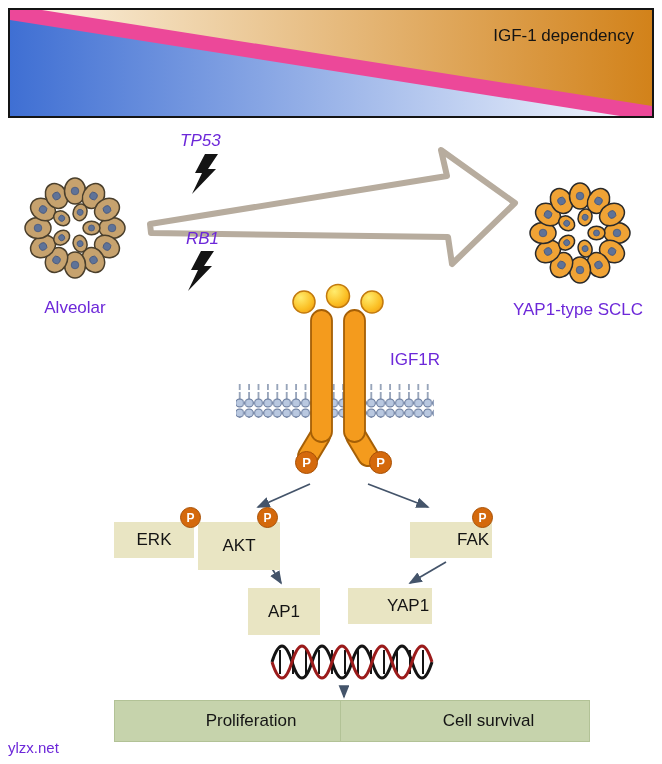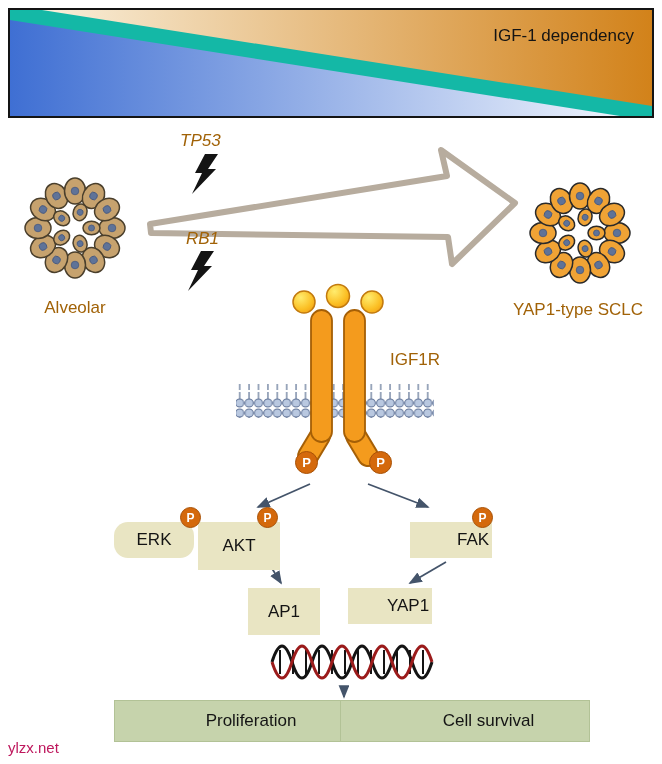--- a/index.html
+++ b/index.html
@@ -2,52 +2,52 @@
 <html><head>
 <meta charset="utf-8">
 <style>
   * { margin:0; padding:0; box-sizing:border-box; }
   html,body { background:#ffffff; }
   body { font-family:"Liberation Sans", sans-serif; color:#111; }
   .stage { position:relative; width:662px; height:764px; background:#fff; overflow:hidden; }
 
   
   .banner { position:absolute; left:8px; top:8px; width:646px; height:110px;
-            border:2px solid #141414; background:#14b8a6; }
+            border:2px solid #141414; background:#ec4899; }
   .banner svg { position:absolute; left:0; top:0; }
   .banner-label { position:absolute; font-size:17px; color:#141414; }
   .banner-igf { right:18px; top:16px; }
   .banner-egf { left:12px; bottom:16px; }
 
   .art { position:absolute; left:0; top:0; }
 
   
   .cb { fill:var(--cell-fill,#c6a26e); stroke:var(--cell-stroke,#4a3f2c); stroke-width:1.5; }
   .cn { fill:#5f7398; stroke:#47587c; stroke-width:0.8; }
   .conn { stroke:#44546a; stroke-width:1.8; fill:none; marker-end:url(#arr); }
 
   
-  .label { position:absolute; font-size:17px; color:#a16207; white-space:nowrap; }
+  .label { position:absolute; font-size:17px; color:#6d28d9; white-space:nowrap; }
   .label.center { text-align:center; white-space:normal; }
   .gene { font-style:italic; }
 
   
   .box { position:absolute; display:flex; align-items:center; justify-content:center;
          font-size:17px; color:#141414; }
   .kinase, .effector { background:#e9e5c3; }
   .outcome { background:#c6d3ac; border:1px solid #b2c296;padding-left:47px; }
 
   
   .pbadge { position:absolute; width:21px; height:21px; border-radius:50%;
             background:#d4690c; border:1.5px solid #a85207; color:#fff;
             font-size:12px; font-weight:bold; display:flex; align-items:center;
             justify-content:center; }
   .pbadge.big { width:23px; height:23px; font-size:13px; }
 
-  .watermark { position:absolute; left:8px; top:739px; font-size:15px; color:#be185d; }
+  .watermark { position:absolute; left:8px; top:739px; font-size:15px; color:#6d28d9; }
 </style>
 </head>
 <body>
 
 <div class="stage">
 
   <div class="banner">
     <svg width="642" height="106" viewBox="0 0 642 106">
       <defs>
         <linearGradient id="gradOrange" x1="0" y1="0" x2="1" y2="0">
@@ -200,21 +200,21 @@
       <path d="M272,662 q10,32 20,0 q10,-32 20,0 q10,32 20,0 q10,-32 20,0 q10,32 20,0 q10,-32 20,0 q10,32 20,0 q10,-32 20,0" fill="none" stroke="#9b1b1b" stroke-width="3"></path>
     </g>
   </svg>
 
   <div class="label gene" style="left:180px; top:131px;">TP53</div>
   <div class="label gene" style="left:186px; top:229px;">RB1</div>
   <div class="label center" style="left:20px; top:298px; width:110px;">Alveolar</div>
   <div class="label center" style="left:492px; top:300px; width:172px;">YAP1-type SCLC</div>
   <div class="label" style="left:390px; top:350px;">IGF1R</div>
 
-  <div class="box kinase" style="left:114px; top:522px; width:80px; height:36px;border-radius:14px;">
+  <div class="box kinase" style="left:114px; top:522px; width:80px; height:36px;">
     <span>ERK</span>
   </div>
   <div class="box kinase" style="left:198px; top:522px; width:82px; height:48px;">
     <span>AKT</span>
   </div>
   <div class="box kinase" style="left:410px; top:522px; width:82px; height:36px;padding-left:44px;">
     <span>FAK</span>
   </div>
 
   <div class="box effector" style="left:248px; top:588px; width:72px; height:47px;">

